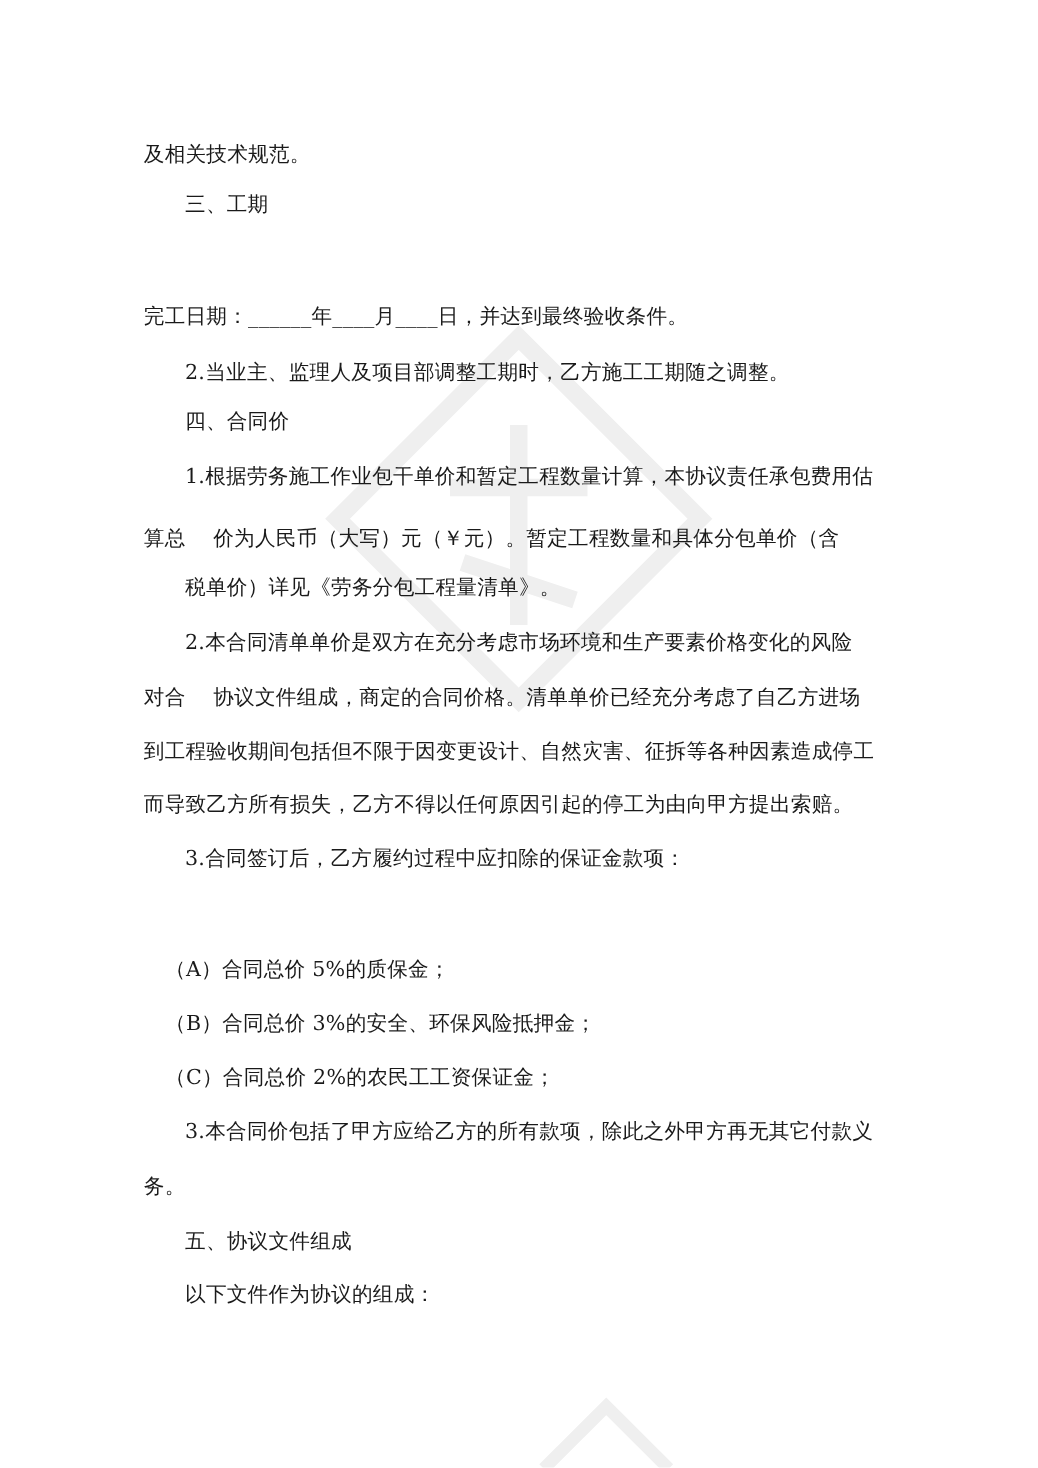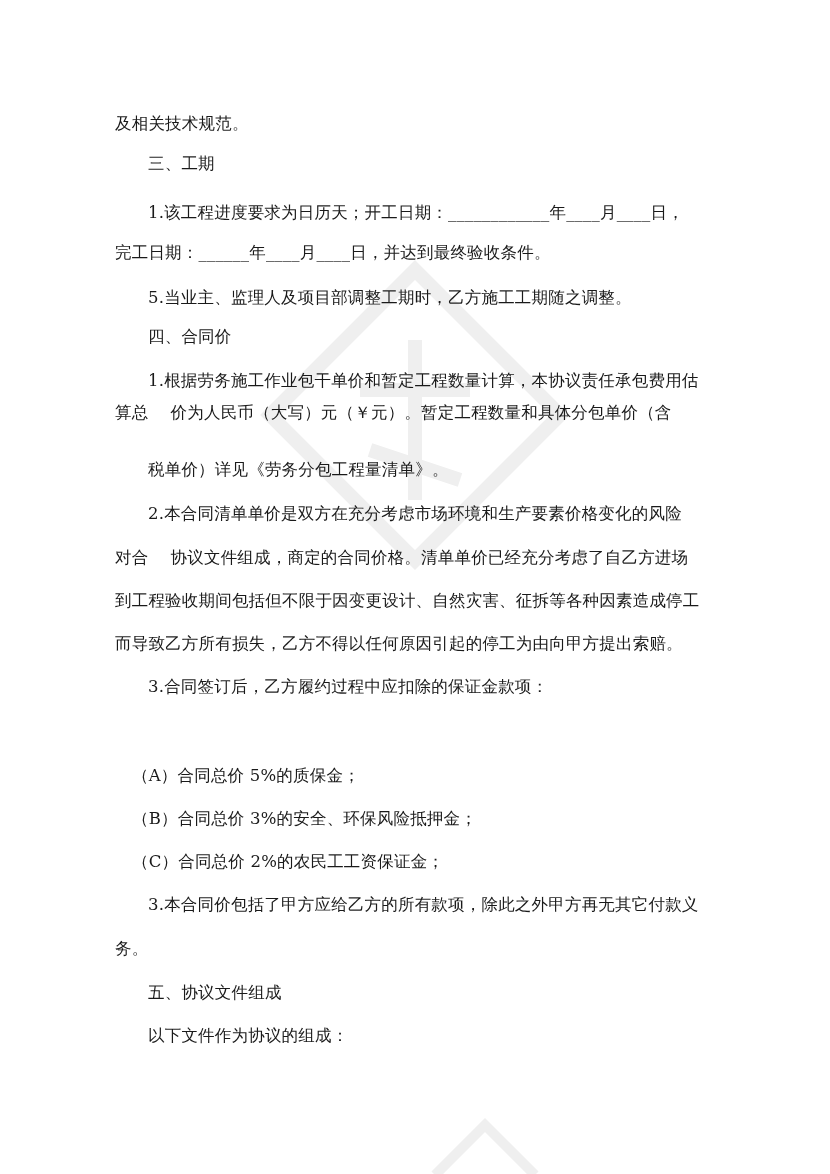--- a/index.html
+++ b/index.html
@@ -28,26 +28,25 @@
       <path d="M165 20 L310 165 L165 310 L20 165 Z" transform="rotate(0 165 165)"></path>
       <path d="M110 140 L220 140 M165 90 L165 250 M120 200 L210 230"></path>
     </g>
   </svg>
   <svg class="wm" style="left:425px;top:1115px;" width="120" height="60" viewBox="0 0 120 60">
     <path d="M10 60 L60 10 L110 60" fill="none" stroke="#efefef" stroke-width="10"></path>
   </svg>
 
   <div class="line" style="top:113px">及相关技术规范。</div>
   <div class="line indent" style="top:153px">三、工期</div>
-  <div class="line indent" style="top:202px">1.该工程进度要求为日历天；开工日期：____________年____月____日，</div>
   <div class="line" style="top:242px">完工日期：______年____月____日，并达到最终验收条件。</div>
-  <div class="line indent" style="top:287px">5.当业主、监理人及项目部调整工期时，乙方施工工期随之调整。</div>
+  <div class="line indent" style="top:287px">2.当业主、监理人及项目部调整工期时，乙方施工工期随之调整。</div>
   <div class="line indent" style="top:326px">四、合同价</div>
   <div class="line indent" style="top:370px">1.根据劳务施工作业包干单价和暂定工程数量计算，本协议责任承包费用估</div>
-  <div class="line" style="top:402px">算总　 价为人民币（大写）元（￥元）。暂定工程数量和具体分包单价（含</div>
+  <div class="line" style="top:420px">算总　 价为人民币（大写）元（￥元）。暂定工程数量和具体分包单价（含</div>
   <div class="line indent" style="top:459px">税单价）详见《劳务分包工程量清单》。</div>
   <div class="line indent" style="top:503px">2.本合同清单单价是双方在充分考虑市场环境和生产要素价格变化的风险</div>
   <div class="line" style="top:547px">对合　 协议文件组成，商定的合同价格。清单单价已经充分考虑了自乙方进场</div>
   <div class="line" style="top:590px">到工程验收期间包括但不限于因变更设计、自然灾害、征拆等各种因素造成停工</div>
   <div class="line" style="top:633px">而导致乙方所有损失，乙方不得以任何原因引起的停工为由向甲方提出索赔。</div>
   <div class="line indent" style="top:676px">3.合同签订后，乙方履约过程中应扣除的保证金款项：</div>
   <div class="line item" style="top:721px">（A）合同总价 5%的质保金；</div>
   <div class="line item" style="top:764px">（B）合同总价 3%的安全、环保风险抵押金；</div>
   <div class="line item" style="top:807px">（C）合同总价 2%的农民工工资保证金；</div>
   <div class="line indent" style="top:894px">3.本合同价包括了甲方应给乙方的所有款项，除此之外甲方再无其它付款义</div>

